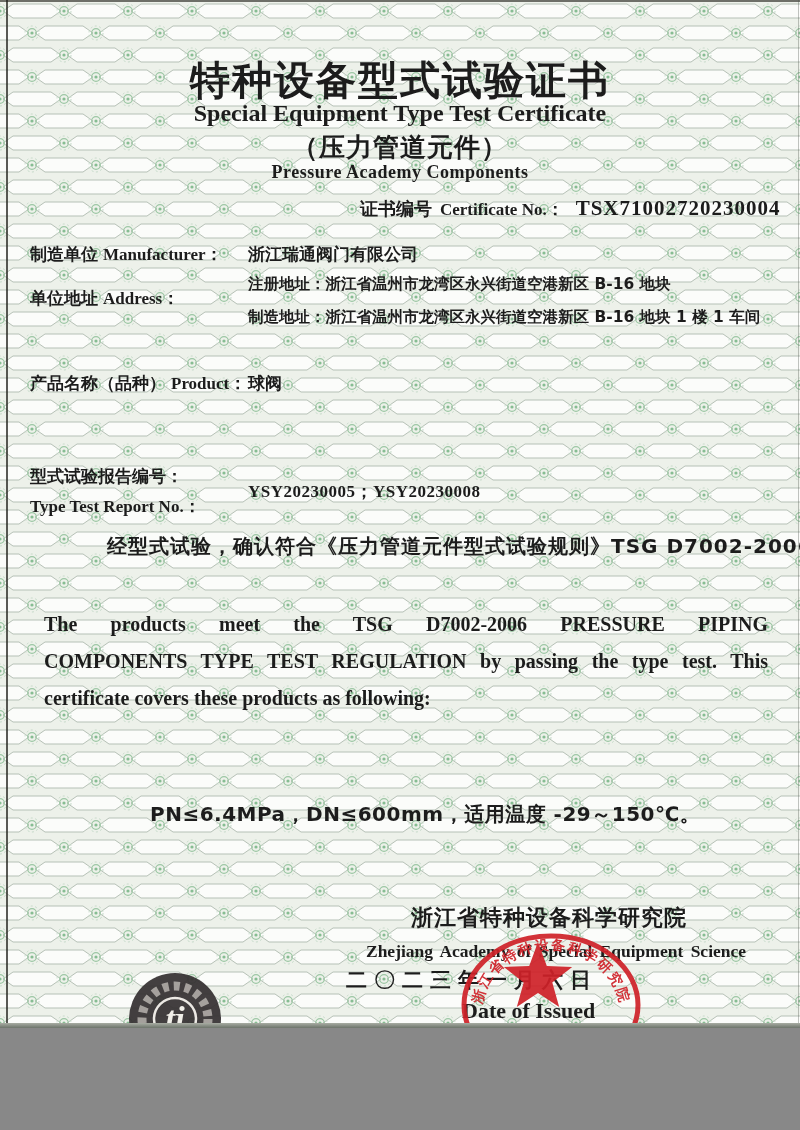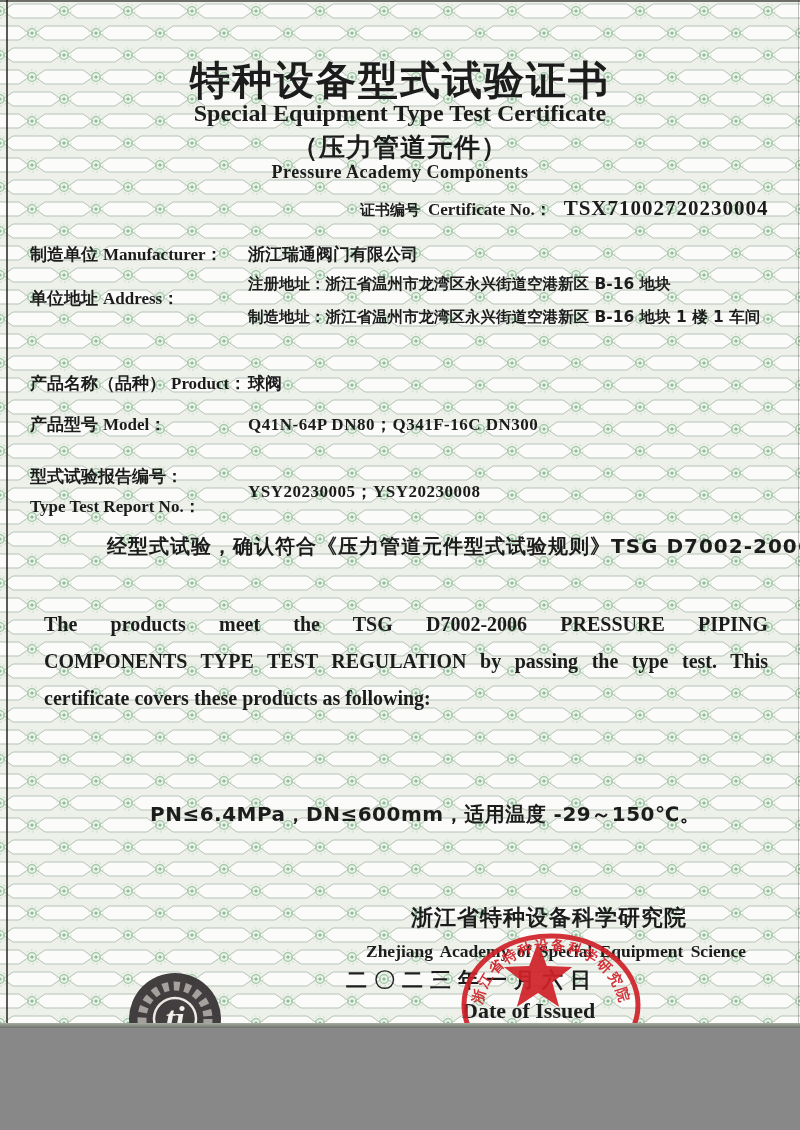--- a/index.html
+++ b/index.html
@@ -16,21 +16,21 @@
   .zh{font-family:"DejaVu Sans",sans-serif;font-weight:700;}
   .en{font-family:"Liberation Serif",serif;font-weight:700;}
   .ctr{width:800px;left:0;text-align:center;}
 
   .title-zh{top:53px;font-size:40px;letter-spacing:2px;}
   .title-en{top:100px;font-size:24px;}
   .subtitle-zh{top:130px;font-size:26px;letter-spacing:1px;}
   .subtitle-en{top:162px;font-size:18px;letter-spacing:.5px;}
 
   .certno{top:196px;left:360px;white-space:nowrap;}
-  .certno .zh{font-size:15px;}
+  .certno .zh{font-size:18px;}
   .certno .en{font-size:17px;margin-left:8px;}
   .certno .val{font-size:21px;letter-spacing:1px;margin-left:12px;}
 
   .frow{left:30px;width:740px;}
   .frow .lab{white-space:nowrap;}
   .frow .lab .zh{font-size:17px;}
   .frow .lab .en{font-size:17px;margin-left:5px;}
   .frow .val{position:absolute;left:218px;top:0;font-size:17px;white-space:nowrap;}
   .val-serif{font-family:"Liberation Serif",serif;font-weight:700;font-size:19px;letter-spacing:.5px;}
   .addr-line{position:absolute;left:218px;font-size:15.5px;white-space:nowrap;}
@@ -110,24 +110,20 @@
     <span class="addr-line zh" style="top:-13px;">注册地址：浙江省温州市龙湾区永兴街道空港新区 B-16 地块</span>
     <span class="addr-line zh" style="top:20px;">制造地址：浙江省温州市龙湾区永兴街道空港新区 B-16 地块 1 楼 1 车间</span>
   </div>
 
 
   <div class="abs frow" style="top:372px;">
     <span class="lab"><span class="zh">产品名称（品种）</span><span class="en">Product：</span></span>
     <span class="val zh">球阀</span>
   </div>
 
-  <div class="abs frow" style="top:413px;">
-    <span class="lab"><span class="zh">产品型号</span><span class="en">Model：</span></span>
-    <span class="val val-serif">Q41N-64P DN80；Q341F-16C DN300</span>
-  </div>
 
   <div class="abs frow" style="top:441px;margin-top:24px;">
     <span class="lab zh" style="display:block;font-size:17px;">型式试验报告编号：</span>
     <span class="lab en" style="display:block;font-size:17px;margin-top:7px;">Type Test Report No.：</span>
     <span class="val val-serif" style="top:15px;">YSY20230005；YSY20230008</span>
   </div>
 
   <div class="abs zh para-zh-1">经型式试验，确认符合《压力管道元件型式试验规则》TSG D7002-2006</div>
   <div class="abs en enp en1 jline">The products meet the TSG D7002-2006 PRESSURE PIPING</div>
   <div class="abs en enp en2 jline">COMPONENTS TYPE TEST REGULATION by passing the type test. This</div>

